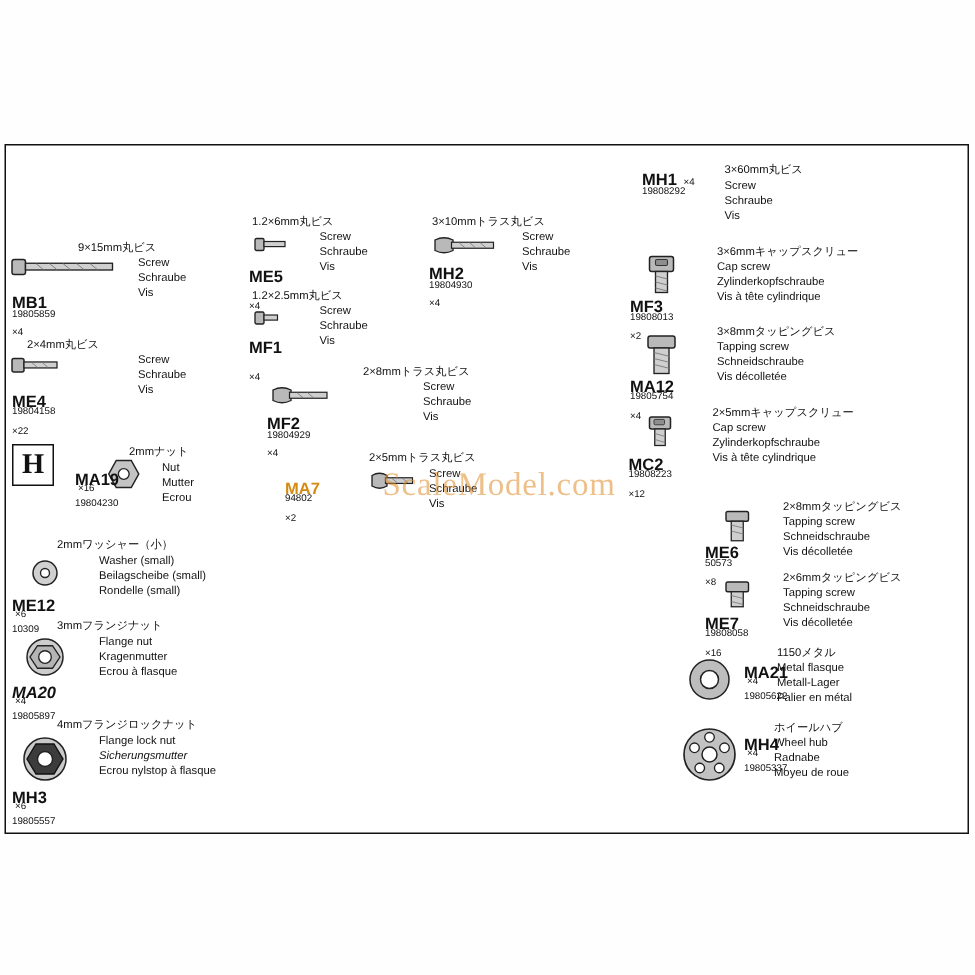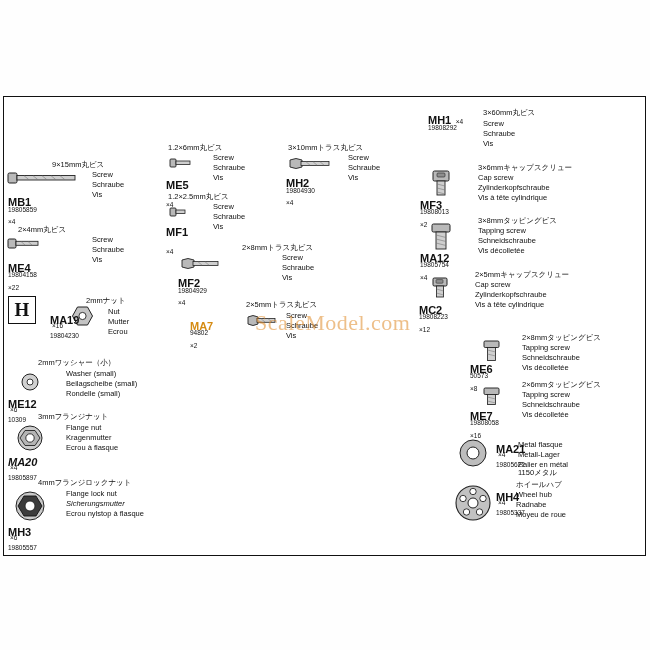--- a/index.html
+++ b/index.html
@@ -471,21 +471,21 @@
       </svg>
     </div>
     <div style="position:absolute;left:0px;top:44px;">
       <span class="partname">MH3</span>
     </div>
     <div class="qty" style="position:absolute;left:2px;top:56px;">×6</div>
     <div class="codesm" style="position:absolute;left:0px;top:66px;">19805557</div>
   </div>
 
   <div class="abs" style="left:450px;top:430px;">
-    <div class="txt" style="position:absolute;left:68px;top:0px;margin-top:38px;">1150メタル</div>
+    <div class="txt" style="position:absolute;left:68px;top:0px;">1150メタル</div>
     <div class="txt" style="position:absolute;left:68px;top:10px;">Metal flasque</div>
     <div class="txt" style="position:absolute;left:68px;top:20px;">Metall-Lager</div>
     <div class="txt" style="position:absolute;left:68px;top:30px;">Palier en métal</div>
     <div style="position:absolute;left:8px;top:8px;">
       <svg width="30" height="30" viewBox="0 0 30 30">
         <circle cx="15" cy="15" r="13" fill="#bdbdbd" stroke="#222" stroke-width="1"></circle>
         <circle cx="15" cy="15" r="6" fill="#fff" stroke="#222" stroke-width="1"></circle>
       </svg>
     </div>
     <div style="position:absolute;left:46px;top:9px;">

